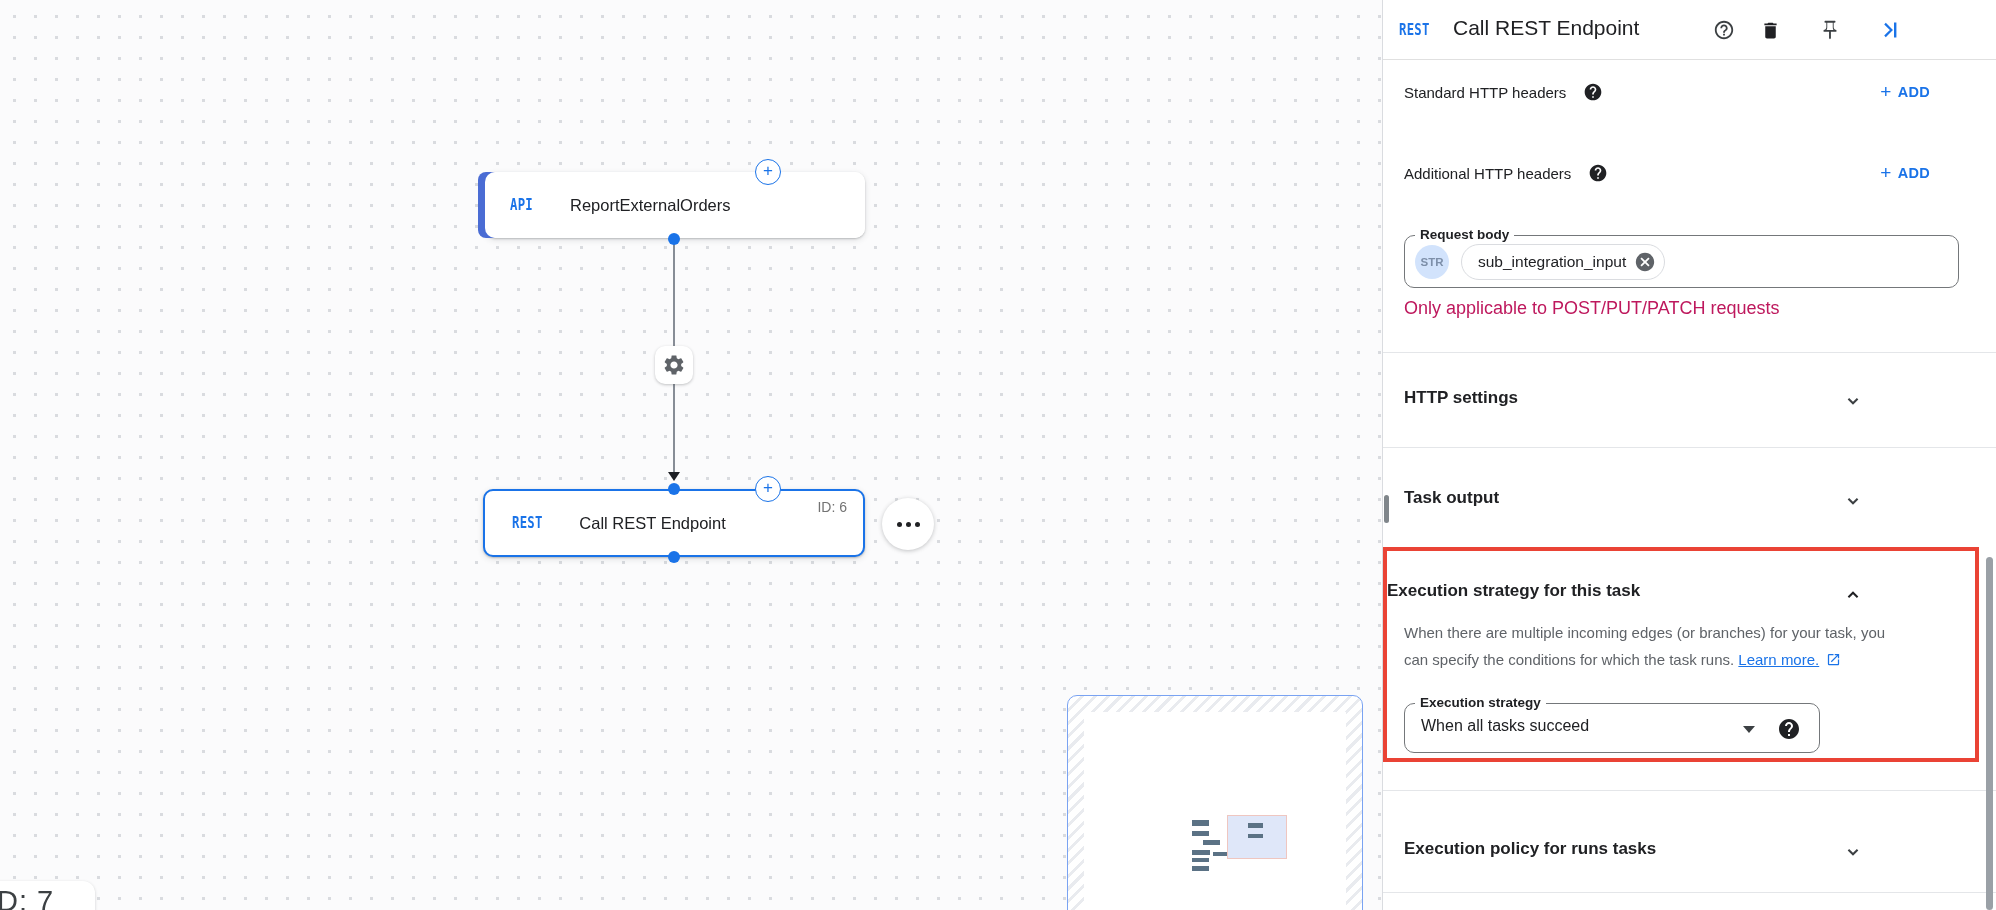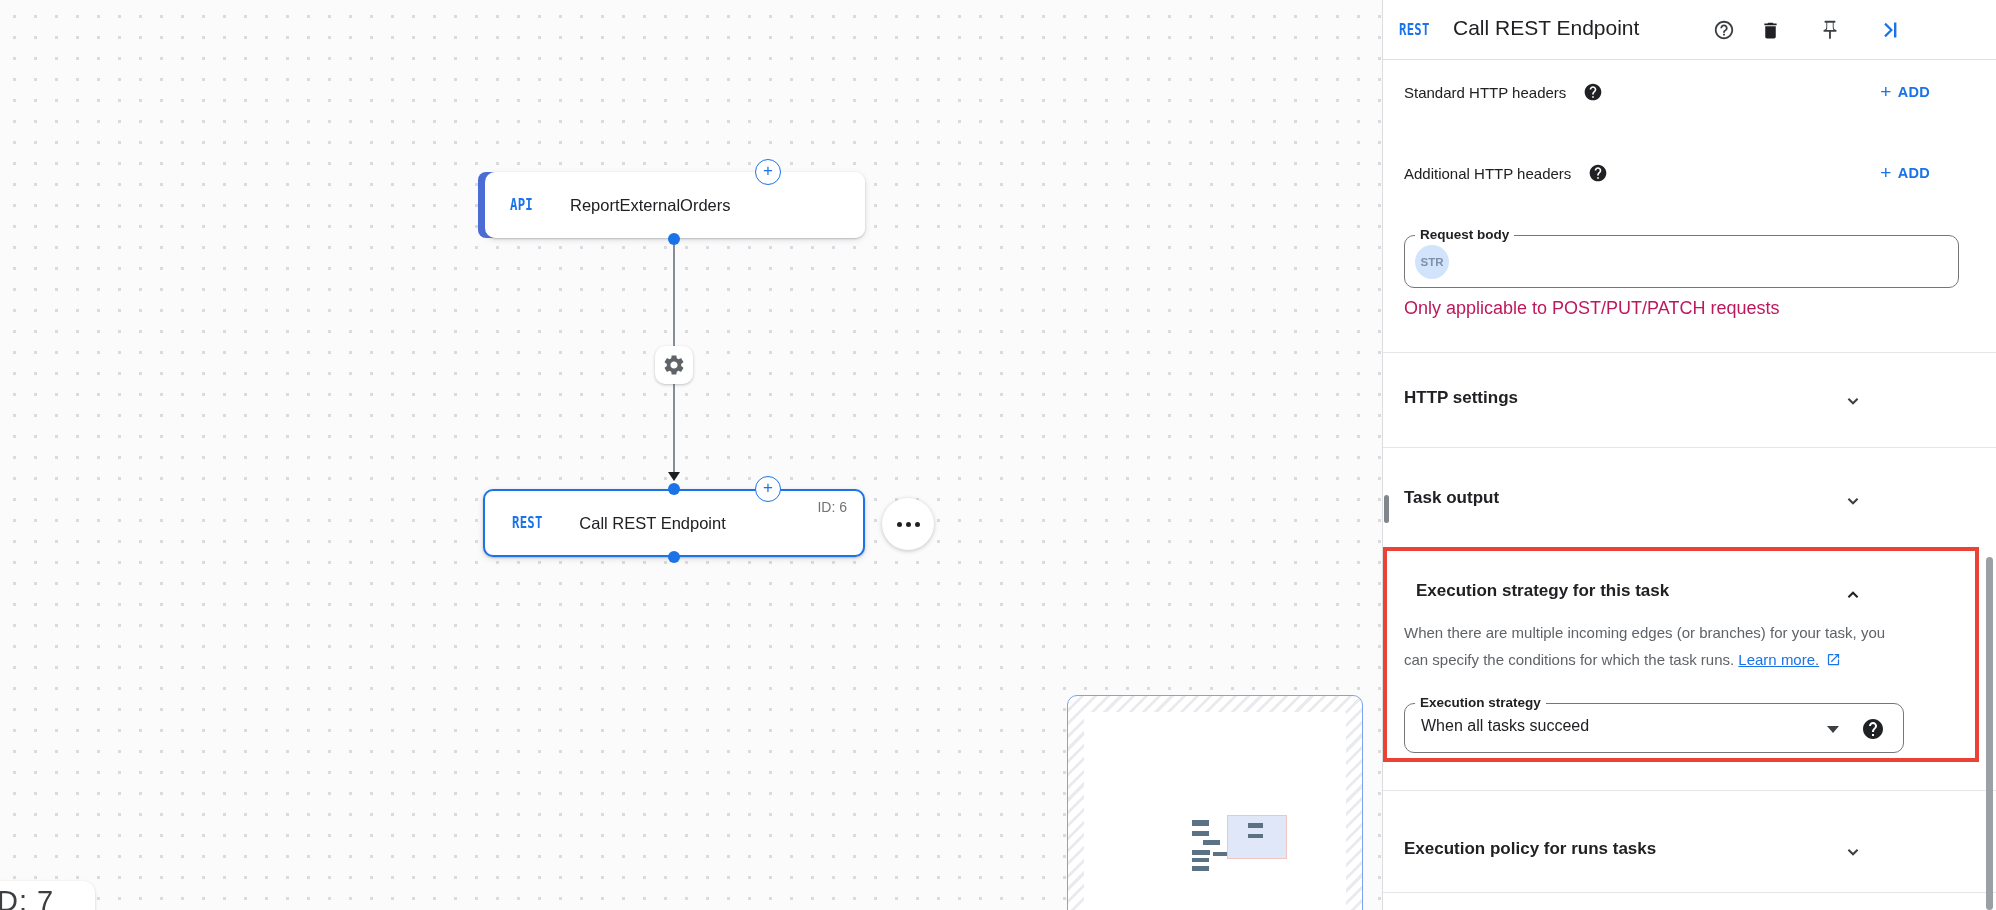--- a/index.html
+++ b/index.html
@@ -203,20 +203,26 @@
     </span>
   </div>
   <div class="add-btn" style="top:165px;">
     <span class="add-plus">+</span>
     <span>ADD</span>
   </div>
 
   <div class="outlined-field" style="left:21px; top:235px; width:555px; height:53px;">
     <span class="float-label">Request body</span>
     <span class="type-circle">STR</span>
+    <span class="value-chip">
+      <span>sub_integration_input</span>
+      <svg width="22" height="22" viewBox="0 0 24 24">
+          <path fill="#5f6368" d="M12 2C6.47 2 2 6.47 2 12s4.47 10 10 10 10-4.47 10-10S17.53 2 12 2zm5 13.59L15.59 17 12 13.41 8.41 17 7 15.59 10.59 12 7 8.41 8.41 7 12 10.59 15.59 7 17 8.41 13.41 12 17 15.59z"></path>
+        </svg>
+    </span>
   </div>
   <div class="abs helper-text" style="left:21px; top:298px;">Only applicable to POST/PUT/PATCH requests</div>
 
   <div class="divider" style="top:352px;"></div>
 
   <div class="abs section-title" style="left:21px; top:388px;">HTTP settings</div>
   <span class="chev" style="top:390px;">
     <svg width="26" height="22" viewBox="0 0 24 24">
         <path d="M7 9.5l5 5 5-5" fill="none" stroke="#3c4043" stroke-width="2.2"></path>
       </svg>
@@ -225,34 +231,34 @@
 
   <div class="abs section-title" style="left:21px; top:488px;">Task output</div>
   <span class="chev" style="top:490px;">
     <svg width="26" height="22" viewBox="0 0 24 24">
         <path d="M7 9.5l5 5 5-5" fill="none" stroke="#3c4043" stroke-width="2.2"></path>
       </svg>
   </span>
   <div id="scroll-thumb-left"></div>
 
   <div id="red-box"></div>
-  <div class="abs section-title" style="left:33px; top:581px;">Execution strategy for this task</div>
+  <div class="abs section-title" style="left:4px; top:581px;">Execution strategy for this task</div>
   <span class="chev" style="top:584px;">
     <svg width="26" height="22" viewBox="0 0 24 24">
         <path d="M7 14.5l5-5 5 5" fill="none" stroke="#202124" stroke-width="2.2"></path>
       </svg>
   </span>
   <p class="abs desc" style="left:21px; top:619px; width:508px;">
     <span>When there are multiple incoming edges (or branches) for your task, you can specify the conditions for which the task runs.</span>
     <span class="learn-link">Learn more.</span>
     <svg width="15" height="15" viewBox="0 0 24 24" style="vertical-align:-2px; margin-left:3px;">
         <path fill="#1a73e8" d="M19 19H5V5h7V3H5a2 2 0 0 0-2 2v14a2 2 0 0 0 2 2h14c1.1 0 2-.9 2-2v-7h-2v7zM14 3v2h3.59l-9.83 9.83 1.41 1.41L19 6.41V10h2V3h-7z"></path>
       </svg>
   </p>
-  <div class="outlined-field" style="left:21px; top:703px; width:500px; height:50px;">
+  <div class="outlined-field" style="left:21px; top:703px; width:416px; height:50px;">
     <span class="float-label">Execution strategy</span>
     <span class="select-value">When all tasks succeed</span>
     <span class="select-caret"></span>
     <span class="abs" style="right:18px; top:13px;">
       <svg width="24" height="24" viewBox="0 0 24 24">
           <path fill="#202124" d="M12 2C6.48 2 2 6.48 2 12s4.48 10 10 10 10-4.48 10-10S17.52 2 12 2zm1 17h-2v-2h2v2zm2.07-7.75-.9.92C13.45 12.9 13 13.5 13 15h-2v-.5c0-1.1.45-2.1 1.17-2.83l1.24-1.26c.37-.36.59-.86.59-1.41 0-1.1-.9-2-2-2s-2 .9-2 2H8c0-2.21 1.79-4 4-4s4 1.79 4 4c0 .88-.36 1.68-.93 2.25z"></path>
         </svg>
     </span>
   </div>
 

